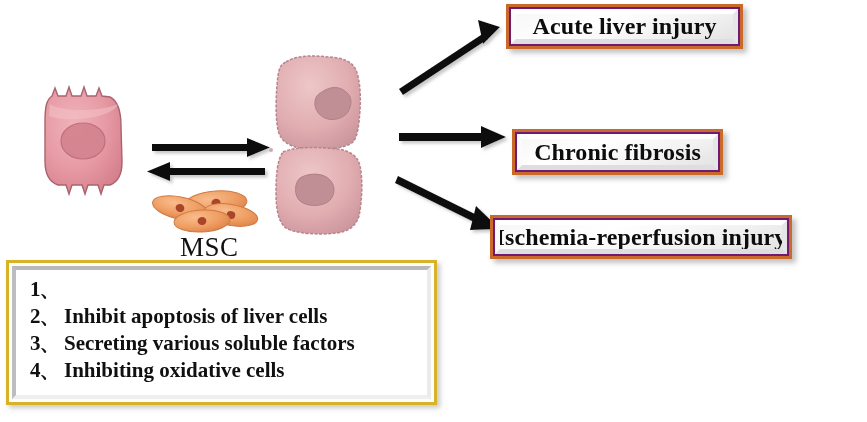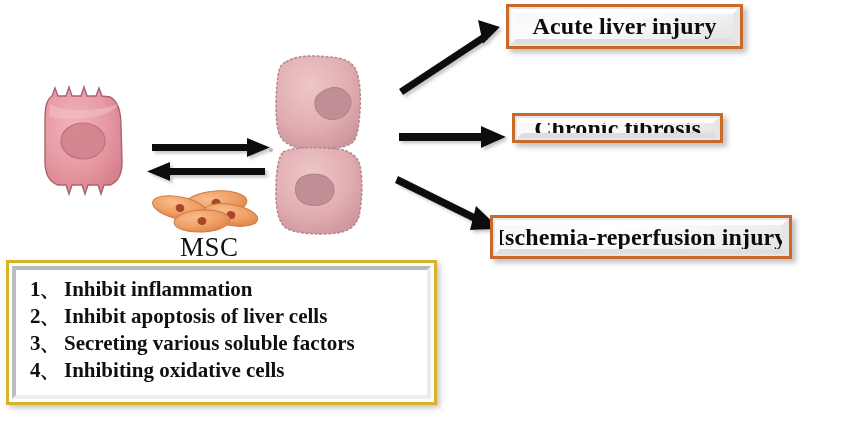--- a/index.html
+++ b/index.html
@@ -14,21 +14,21 @@
     background: #ffffff;
     overflow: hidden;
     font-family: "Liberation Serif", serif;
   }
 
   
   .outcome-box {
     position: absolute;
     box-sizing: border-box;
     border: 3px solid #c96a2b;
-    background: #e5e5e5;
+    background: #701a75;
     box-shadow: 4px 4px 5px rgba(120,120,120,0.45);
   }
   .outcome-inner {
     position: absolute;
     inset: 2px;
     box-sizing: border-box;
     border-top: 5px solid #ffffff;
     border-left: 5px solid #fbfbfb;
     border-bottom: 5px solid #dedede;
     border-right: 5px solid #e6e6e6;
@@ -40,21 +40,21 @@
     overflow: hidden;
   }
   .outcome-label {
     font-weight: bold;
     color: #0d0d0d;
     white-space: nowrap;
     letter-spacing: 0.1px;
   }
 
   #box-acute   { left: 506px; top: 4px;   width: 237px; height: 45px; }
-  #box-chronic { left: 512px; top: 113px; width: 211px; height: 30px; }
+  #box-chronic { left: 512px; top: 129px; width: 211px; height: 46px; }
   #box-ischemia{ left: 490px; top: 215px; width: 302px; height: 44px; }
 
   #box-acute    .outcome-label { font-size: 24px; }
   #box-chronic  .outcome-label { font-size: 24px; }
   #box-ischemia .outcome-label { font-size: 24px; }
 
   
   #list-box {
     position: absolute;
     left: 6px;
@@ -265,21 +265,20 @@
       <span class="outcome-label">Ischemia-reperfusion injury</span>
     </div>
   </div>
 
   <div id="msc-label">MSC</div>
 
   <div id="list-box">
     <div class="frame-gray">
       <div class="list-row">
         <span class="list-num">1、</span>
-        <span class="list-text">Inhibit inflammation</span>
       </div>
       <div class="list-row">
         <span class="list-num">2、</span>
         <span class="list-text">Inhibit apoptosis of liver cells</span>
       </div>
       <div class="list-row">
         <span class="list-num">3、</span>
         <span class="list-text">Secreting various soluble factors</span>
       </div>
       <div class="list-row">

